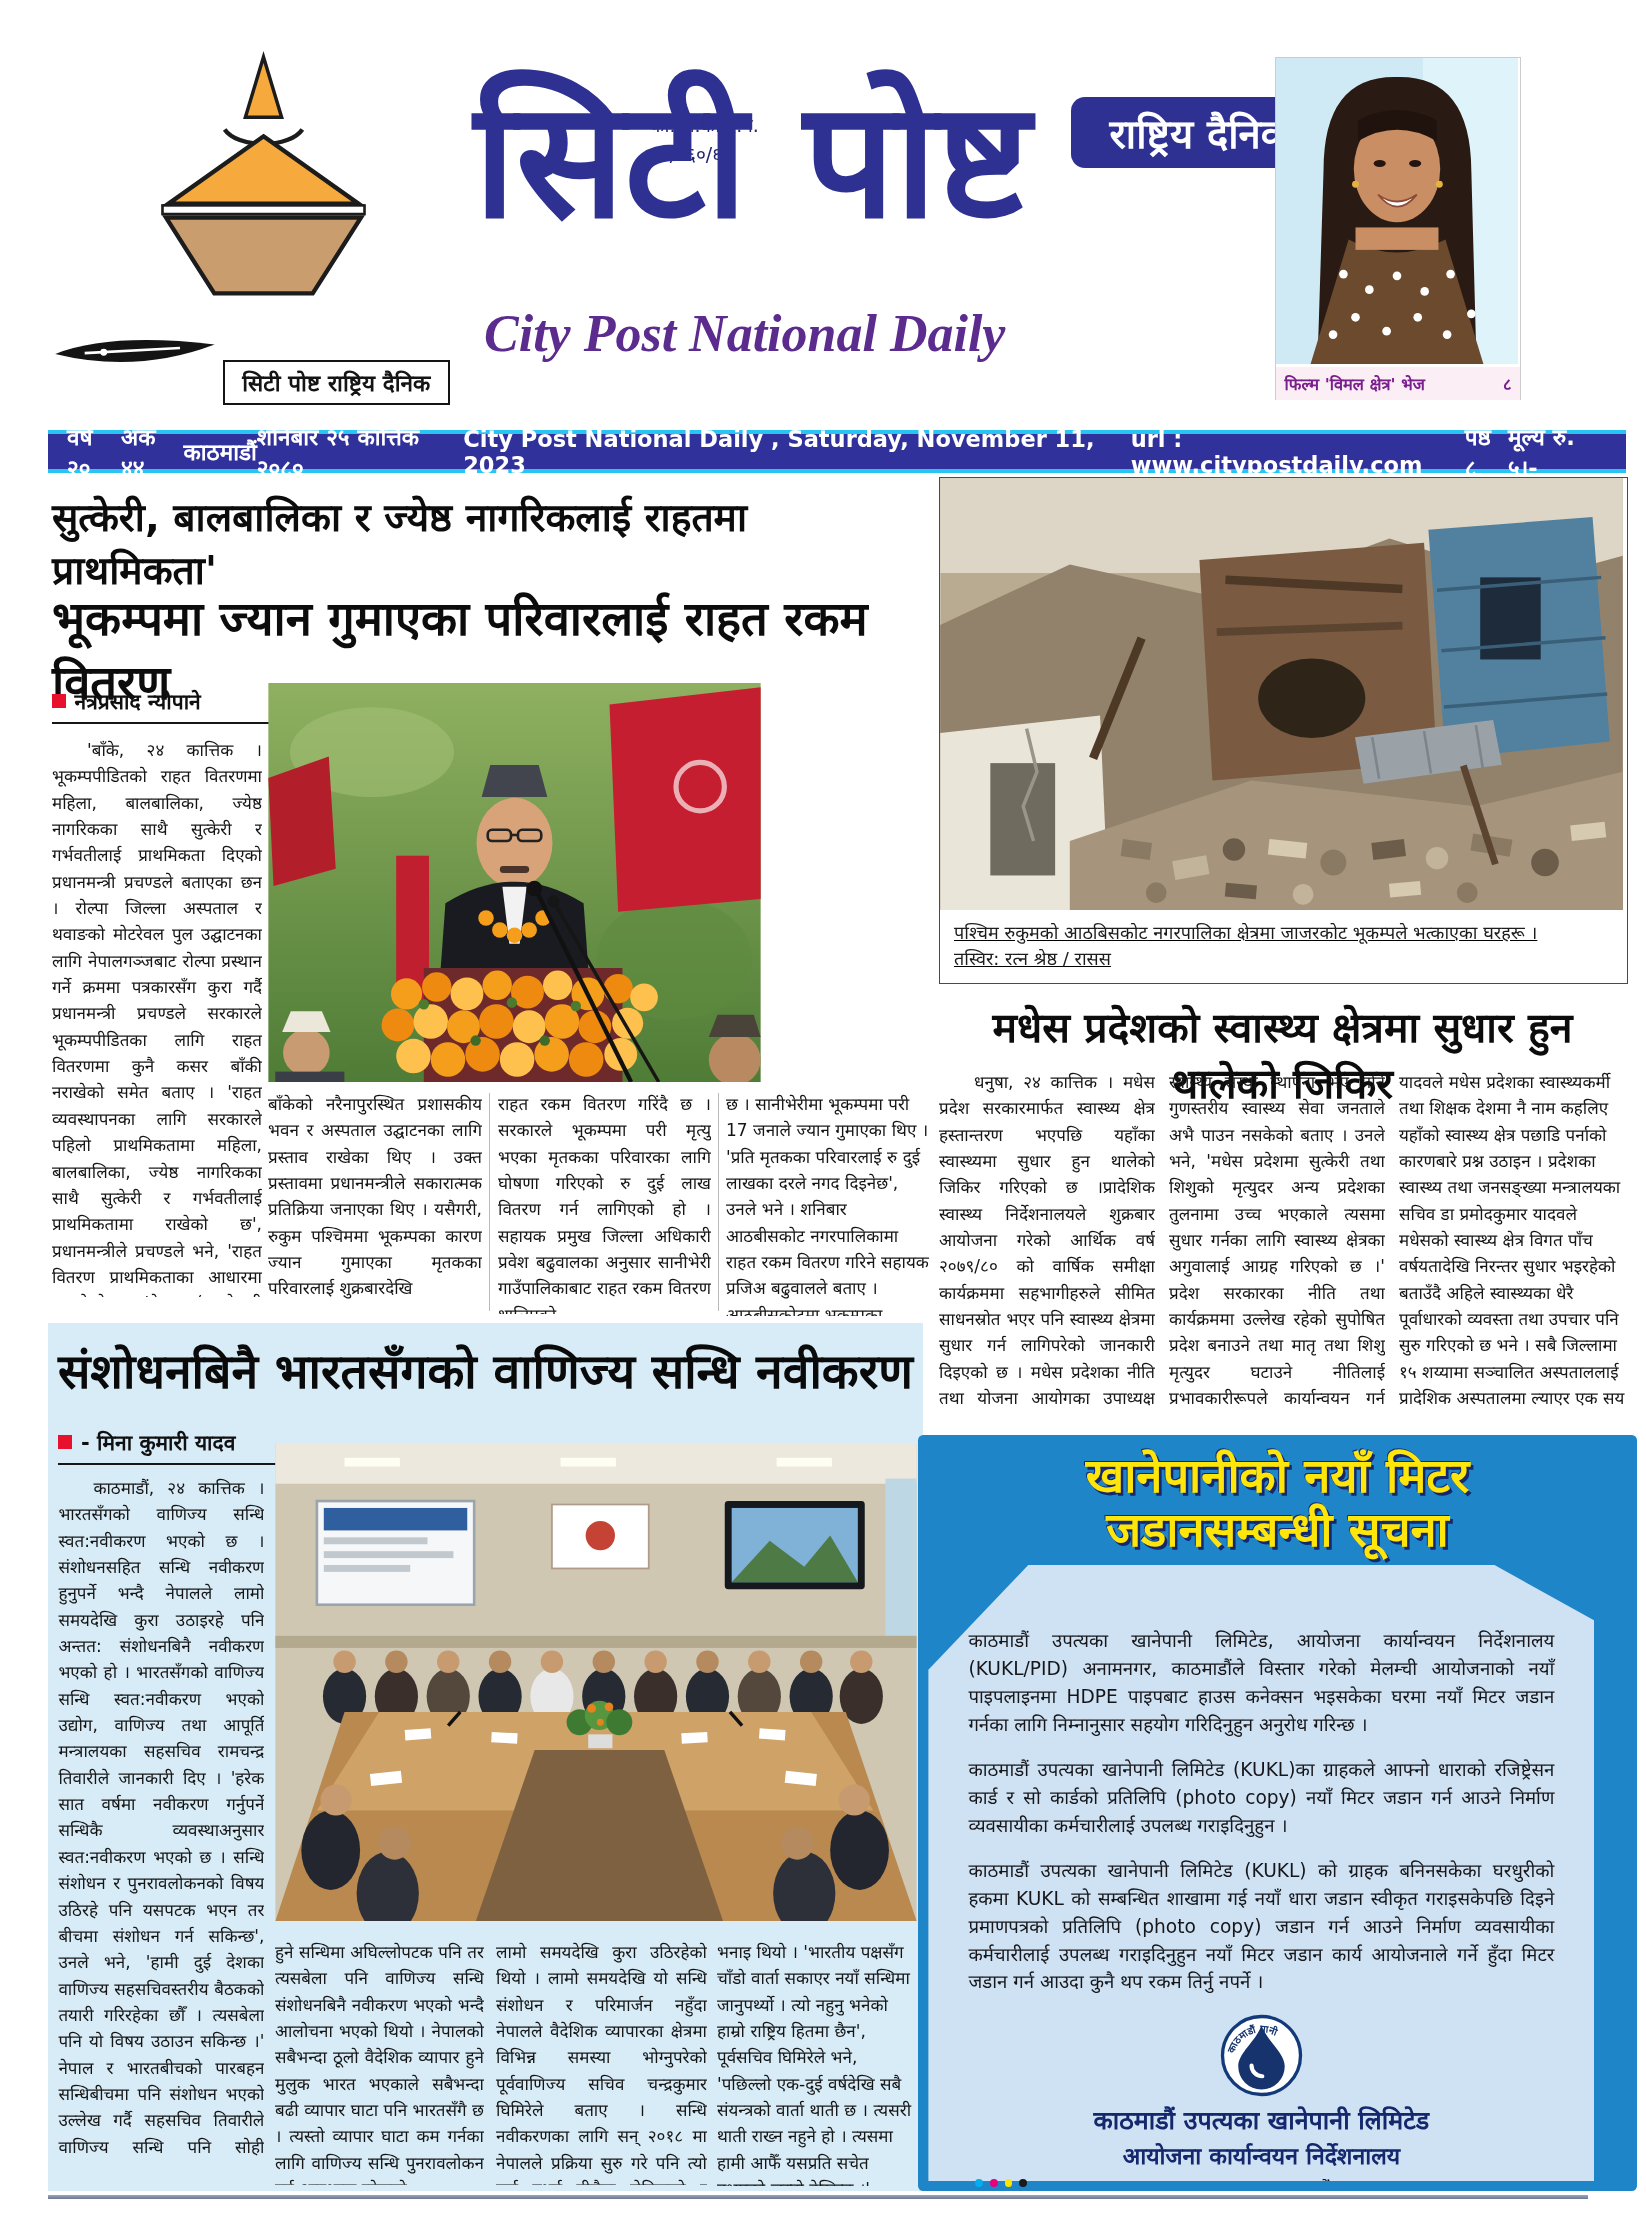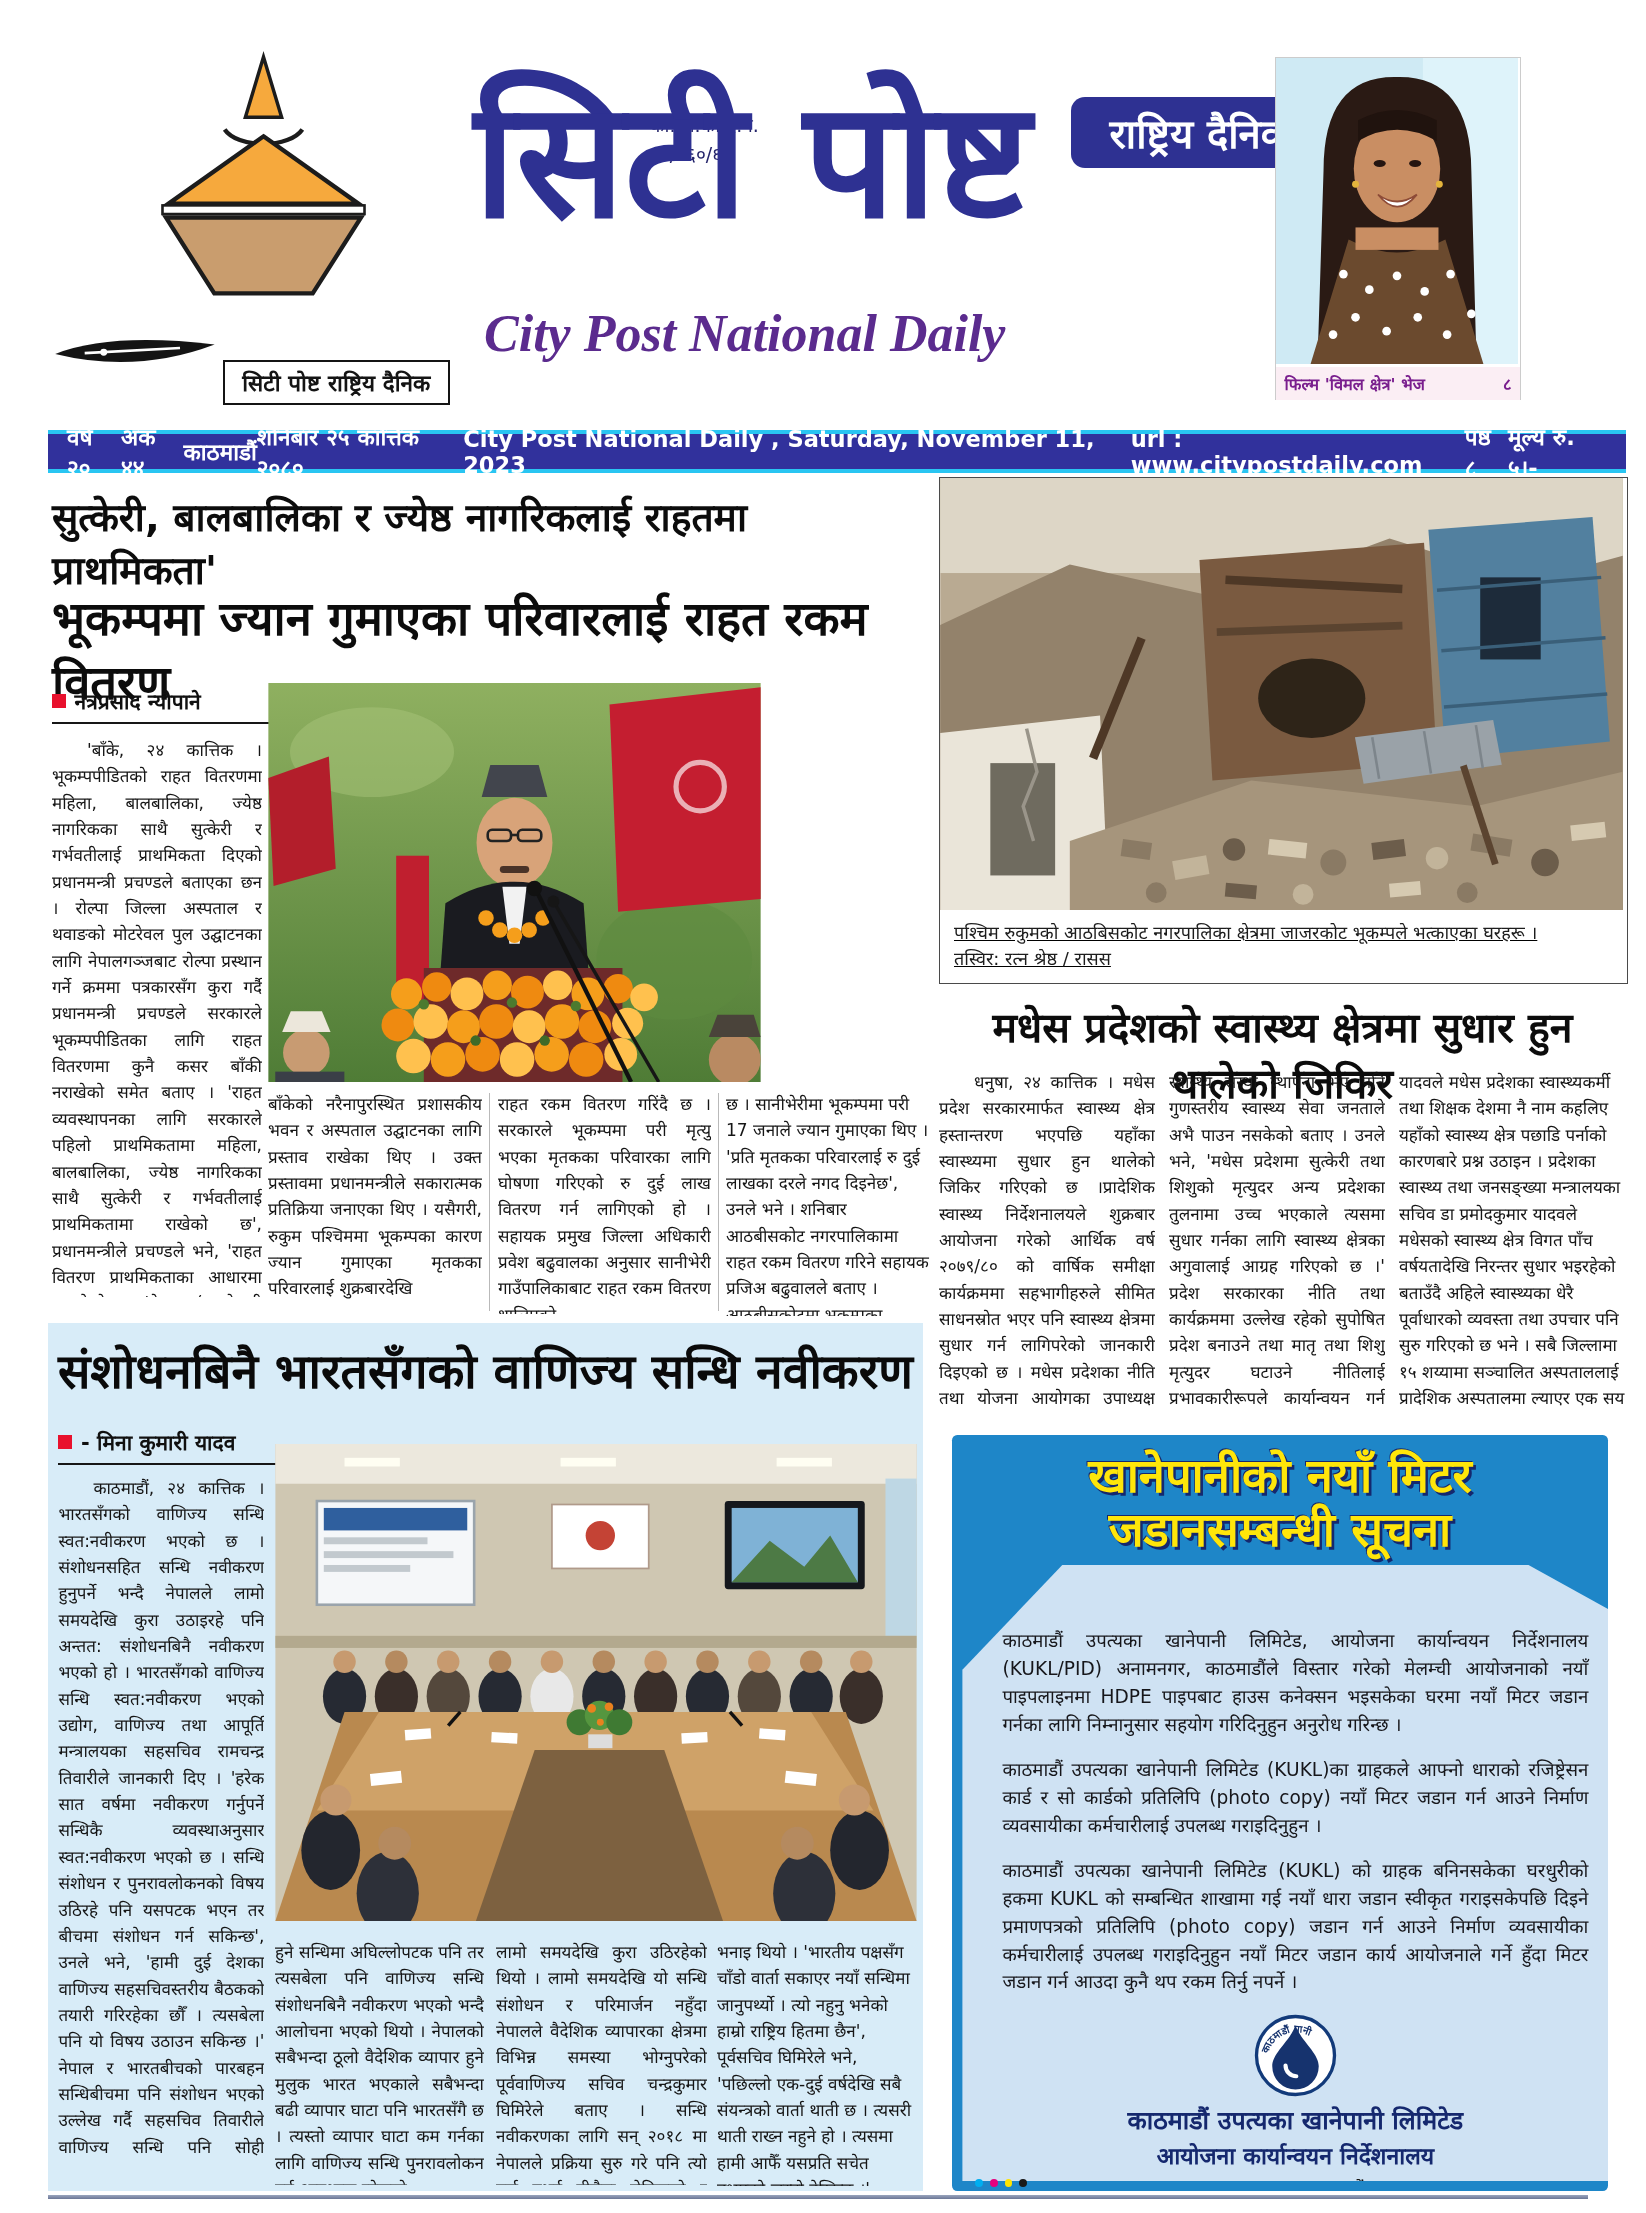--- a/index.html
+++ b/index.html
@@ -346,21 +346,21 @@
     </svg>
 
     <div class="abs col" style="left:227px;top:616px;width:209px;height:246px;">हुने सन्धिमा अघिल्लोपटक पनि तर त्यसबेला पनि वाणिज्य सन्धि संशोधनबिनै नवीकरण भएको भन्दै आलोचना भएको थियो । नेपालको सबैभन्दा ठूलो वैदेशिक व्यापार हुने मुलुक भारत भएकाले सबैभन्दा बढी व्यापार घाटा पनि भारतसँगै छ । त्यस्तो व्यापार घाटा कम गर्नका लागि वाणिज्य सन्धि पुनरावलोकन गर्न आवश्यक रहेकाले</div>
     <div class="abs col" style="left:448px;top:616px;width:211px;height:246px;">लामो समयदेखि कुरा उठिरहेको थियो । लामो समयदेखि यो सन्धि संशोधन र परिमार्जन नहुँदा नेपालले वैदेशिक व्यापारका क्षेत्रमा विभिन्न समस्या भोग्नुपरेको पूर्ववाणिज्य सचिव चन्द्रकुमार घिमिरेले बताए । सन्धि नवीकरणका लागि सन् २०१८ मा नेपालले प्रक्रिया सुरु गरे पनि त्यो पूर्ण नभई बीचैमा रोकिएको र अहिले संशोधनबिनै सन्धि नवीकरण हुनु नेपालको हितमा नरहेको उनको</div>
     <div class="abs" style="left:669px;top:616px;width:199px;height:247px;overflow:hidden;">
       <span class="col" style="display:inline">भनाइ थियो । 'भारतीय पक्षसँग चाँडो वार्ता सकाएर नयाँ सन्धिमा जानुपर्थ्यो । त्यो नहुनु भनेको हाम्रो राष्ट्रिय हितमा छैन', पूर्वसचिव घिमिरेले भने, 'पछिल्लो एक-दुई वर्षदेखि सबै संयन्त्रको वार्ता थाती छ । त्यसरी थाती राख्न नहुने हो । त्यसमा हामी आफैँ यसप्रति सचेत नभएको जस्तो देखिन्छ ।' वाणिज्य सन्धिलाई यथास्थितिमा नवीकरण गर्नु भनेको अहिलेको</span>
       
     </div>
   </div>
 
-  <div class="abs notice" style="left:952px;top:1435px;width:656px;height:756px;">
+  <div class="abs notice" style="left:918px;top:1435px;width:719px;height:756px;">
     <div class="notice-title" style="margin-top:14px;">खानेपानीको नयाँ मिटर</div>
     <div class="notice-title">जडानसम्बन्धी सूचना</div>
     <div class="abs notice-panel" style="left:10.4px;top:130px;width:666px;height:616px;">
       <div style="padding:62px 40px 0;">
         <p class="notice-para">काठमाडौं उपत्यका खानेपानी लिमिटेड, आयोजना कार्यान्वयन निर्देशनालय (KUKL/PID) अनामनगर, काठमाडौंले विस्तार गरेको मेलम्ची आयोजनाको नयाँ पाइपलाइनमा HDPE पाइपबाट हाउस कनेक्सन भइसकेका घरमा नयाँ मिटर जडान गर्नका लागि निम्नानुसार सहयोग गरिदिनुहुन अनुरोध गरिन्छ ।</p>
         <p class="notice-para">काठमाडौं उपत्यका खानेपानी लिमिटेड (KUKL)का ग्राहकले आफ्नो धाराको रजिष्ट्रेसन कार्ड र सो कार्डको प्रतिलिपि (photo copy) नयाँ मिटर जडान गर्न आउने निर्माण व्यवसायीका कर्मचारीलाई उपलब्ध गराइदिनुहुन ।</p>
         <p class="notice-para">काठमाडौं उपत्यका खानेपानी लिमिटेड (KUKL) को ग्राहक बनिनसकेका घरधुरीको हकमा KUKL को सम्बन्धित शाखामा गई नयाँ धारा जडान स्वीकृत गराइसकेपछि दिइने प्रमाणपत्रको प्रतिलिपि (photo copy) जडान गर्न आउने निर्माण व्यवसायीका कर्मचारीलाई उपलब्ध गराइदिनुहुन नयाँ मिटर जडान कार्य आयोजनाले गर्ने हुँदा मिटर जडान गर्न आउदा कुनै थप रकम तिर्नु नपर्ने ।</p>
       </div>
       <div style="display:flex;justify-content:center;margin-top:1.7px;">
         <svg width="83" height="83" viewBox="0 0 100 100">

